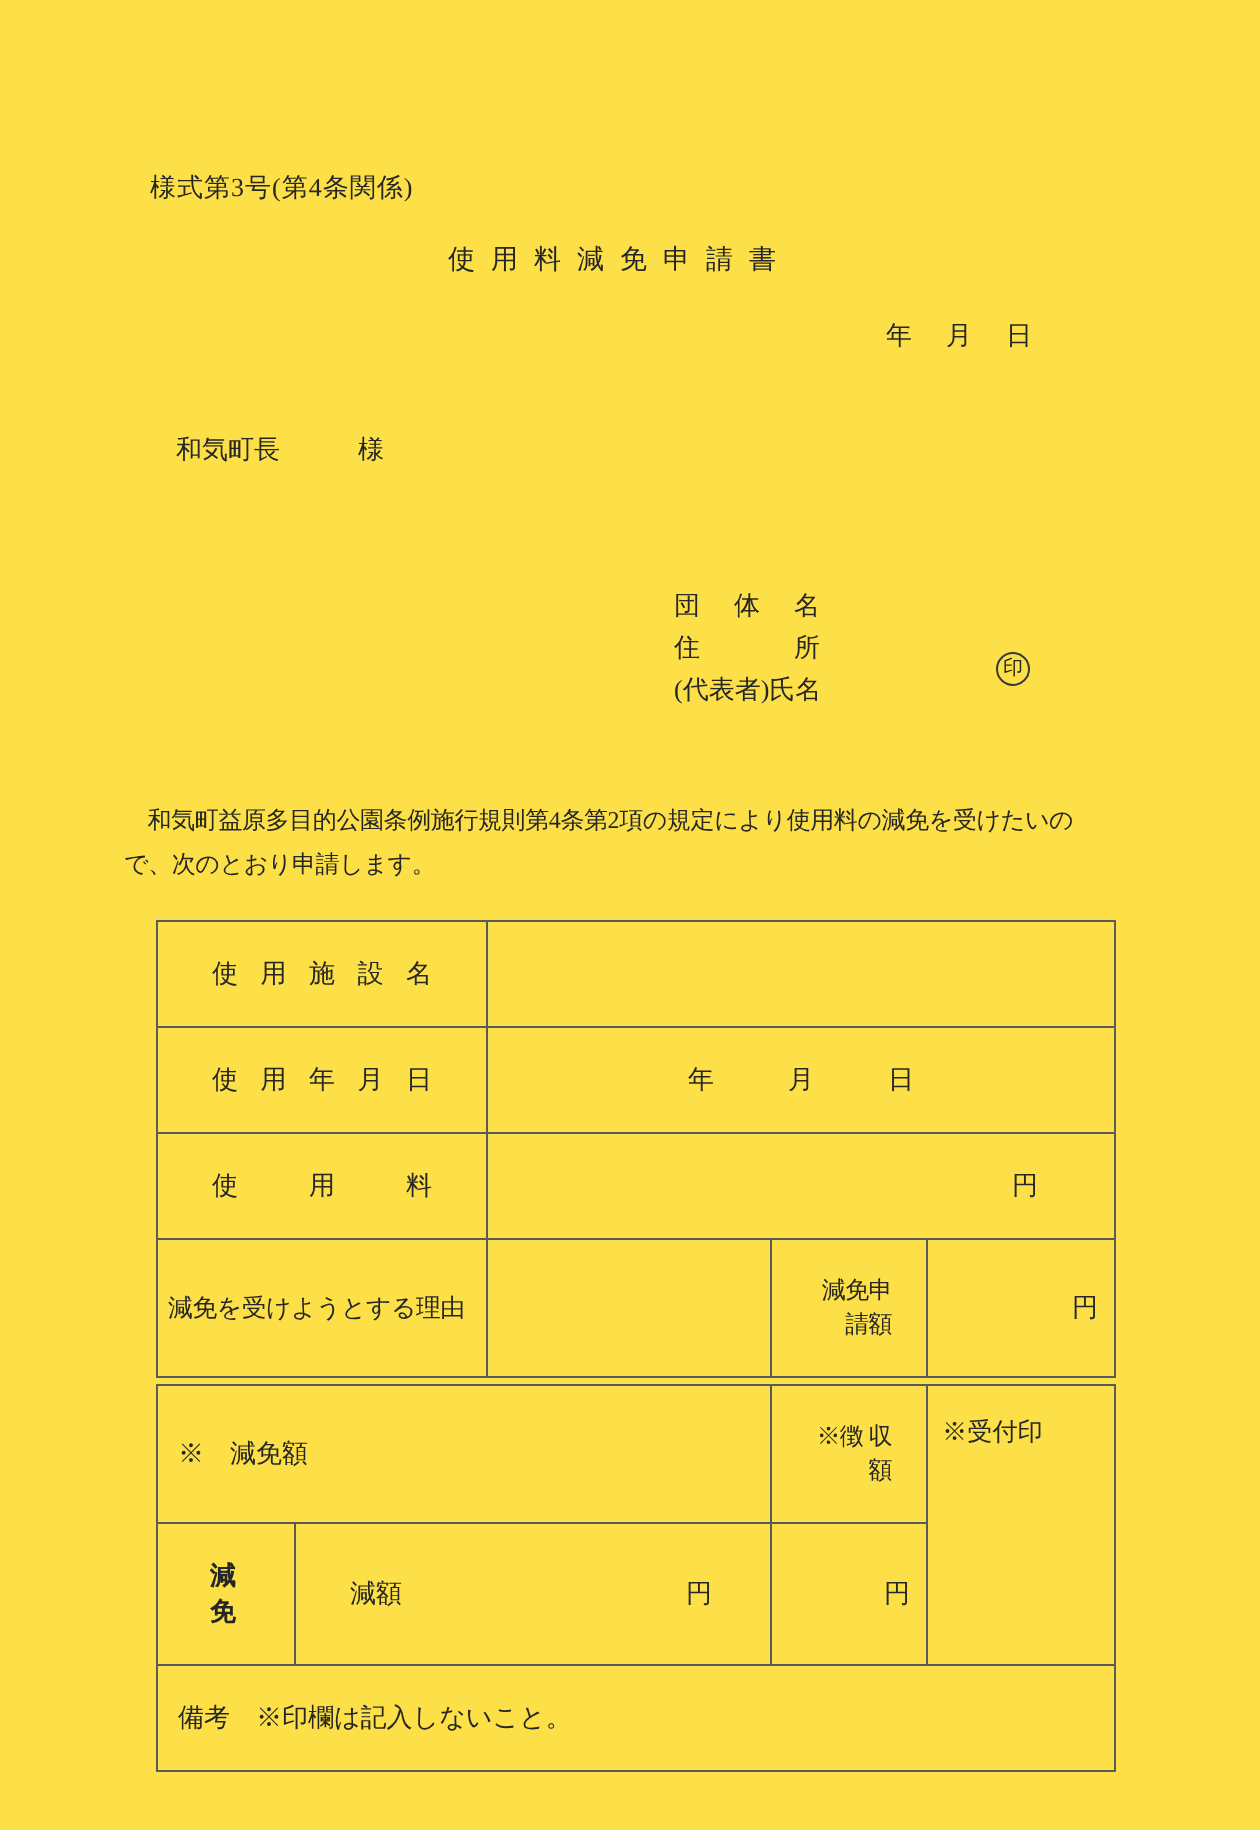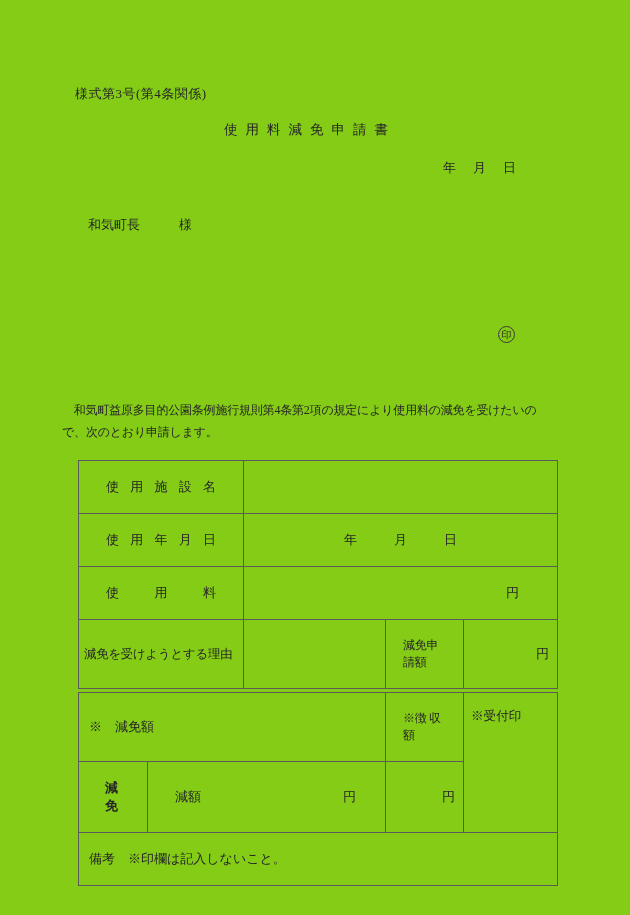--- a/index.html
+++ b/index.html
@@ -1,19 +1,19 @@
 <!DOCTYPE html>
 <html lang="ja"><head>
 <meta charset="utf-8">
 <style>
   html,body{margin:0;padding:0;background:#ffffff;}
   .page{
     position:relative;
     width:630px;height:915px;
-    background:#84cc16;
+    background:#fde047;
     color:#262626;
     font-family:"Liberation Serif","DejaVu Serif",serif;
     font-size:13px;
     overflow:hidden;
   }
   .abs{position:absolute;}
   .form-number{left:75px;top:85px;font-size:13px;letter-spacing:.5px;}
   .doc-title{left:224px;top:121px;font-size:13.5px;letter-spacing:8px;}
   .date-line{left:443px;top:159px;display:flex;gap:17px;}
   .addressee{left:88px;top:216px;display:flex;gap:39px;}
@@ -25,21 +25,21 @@
     width:15px;height:15px;border:1px solid #3a3a3a;border-radius:50%;
     font-size:10px;line-height:15px;text-align:center;display:block;
   }
   .intro{left:62px;top:400px;width:492px;font-size:12px;line-height:21.5px;white-space:pre-line;letter-spacing:-0.2px;}
   .form-table{left:78px;top:460px;width:479px;}
   table{border-collapse:collapse;table-layout:fixed;width:479px;}
   td{border:1px solid #5a5a5a;font-size:13px;color:#262626;padding:17px;vertical-align:middle;overflow:hidden;}
   .gap{height:3px;}
   .lblcell .spread{padding:0 10px;}
   .tight{font-size:12.4px;padding:0 5px;white-space:nowrap;letter-spacing:-0.2px;}
-  .center{text-align:left;}
+  .center{text-align:right;}
   .ymd{display:flex;justify-content:center;gap:37px;}
   .yen-right{text-align:right;padding-right:8px;}
   .yen-mid{text-align:right;padding-right:38px;}
   .pad-left{padding-left:10px;}
   .small{font-size:12px;letter-spacing:-0.3px;}
   .stamp-cell{vertical-align:top;padding:15px 0 0 7px;font-size:12.6px;}
   .split{display:flex;justify-content:space-between;padding:0 12px 0 10px;}
   .r1{height:48px;} .r2{height:50px;} .r3{height:50px;} .r4{height:48px;}
   .r5{height:63px;} .r6{height:49px;} .r7{height:44px;}
 </style>
@@ -56,20 +56,25 @@
     <span>年</span>
     <span>月</span>
     <span>日</span>
   </div>
 
   <div class="abs addressee">
     <span>和気町長</span>
     <span>様</span>
   </div>
 
+  <div class="abs applicant">
+    <span class="spread">団体名</span>
+    <span class="spread">住所</span>
+    <span>(代表者)氏名</span>
+  </div>
 
   <span class="abs seal">印</span>
 
   <div class="abs intro">　和気町益原多目的公園条例施行規則第4条第2項の規定により使用料の減免を受けたいの
 で、次のとおり申請します。</div>
 
   <div class="abs form-table">
 
     <table>
       <colgroup>

